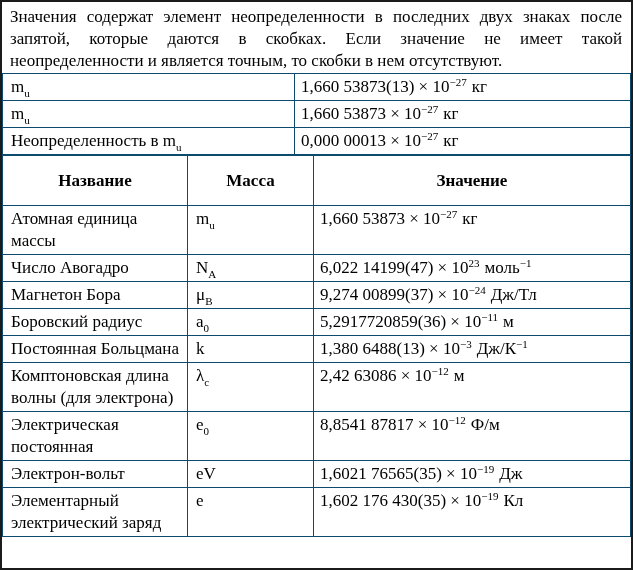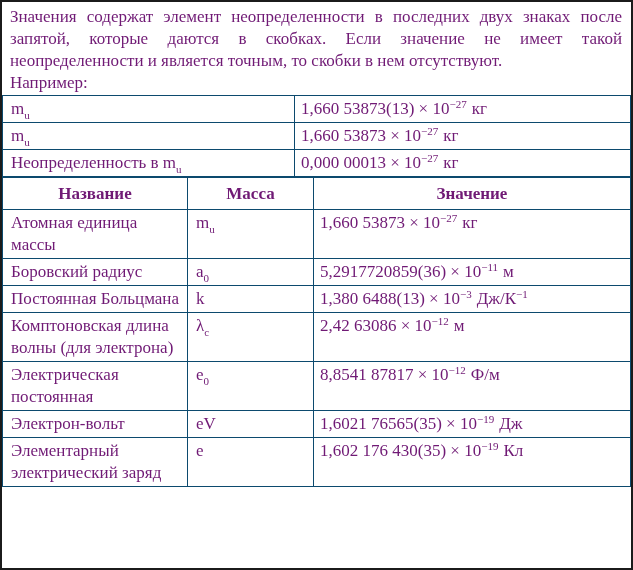--- a/index.html
+++ b/index.html
@@ -1,48 +1,47 @@
 <!DOCTYPE html>
 <html><head>
 <meta charset="utf-8">
 <style>
   html, body { margin: 0; padding: 0; background: #ffffff; }
   .page {
     width: 633px; height: 570px; box-sizing: border-box;
     border: 2px solid #1b1b1b; overflow: hidden;
     font-family: "Liberation Serif", "DejaVu Serif", serif;
-    color: #701a75; background: #ffffff;
+    color: #000000; background: #ffffff;
   }
   .intro { padding: 4px 9px 1px 8px; font-size: 17px; line-height: 22px; }
   .intro p { margin: 0; }
   .intro .para { text-align: justify; }
   table { border-collapse: collapse; width: 100%; table-layout: fixed; }
   td, th { border: 1px solid #0c4a6e; vertical-align: top; font-size: 17px; line-height: 22px; padding: 2px 6px; }
   
   .ex-col1 { width: 279px; }
   
   .m-col1 { width: 180px; }
   .m-col2 { width: 121px; }
-  th { font-weight: bold; text-align: center; padding: 5px 2px; line-height: 21px; }
+  th { font-weight: bold; text-align: center; padding: 14px 2px; line-height: 21px; }
   .cell-label, .cell-name { padding-left: 8px; padding-right: 4px; }
   .cell-value { }
   .cell-symbol { padding-left: 8px; }
   sub { font-size: 11px; line-height: 0; position: relative; top: 5px; vertical-align: baseline; }
   sup { font-size: 11px; line-height: 0; position: relative; top: -6px; vertical-align: baseline; }
   .unit { margin-left: 5px; }
   .twoline td { height: 44px; }
 </style>
 </head>
 <body>
 
 <div class="page">
 
   <div class="intro">
     <p class="para">Значения содержат элемент неопределенности в последних двух знаках после запятой, которые даются в скобках. Если значение не имеет такой неопределенности и является точным, то скобки в нем отсутствуют.</p>
-    <p>Например:</p>
   </div>
 
   <table>
     <tbody>
         <tr>
       <td class="ex-col1 cell-label"><span>m</span><sub>u</sub></td>
       <td class="cell-value"><span>1,660 53873(13) × 10</span><sup>−27</sup><span class="unit">кг</span><sup></sup></td>
     </tr>
     <tr>
       <td class="ex-col1 cell-label"><span>m</span><sub>u</sub></td>
@@ -60,20 +59,30 @@
         <tr>
       <th class="m-col1">Название</th>
       <th class="m-col2">Масса</th>
       <th>Значение</th>
     </tr>
 
     <tr class="twoline">
       <td class="m-col1 cell-name">Атомная единица массы</td>
       <td class="m-col2 cell-symbol"><span>m</span><sub>u</sub></td>
       <td class="cell-value"><span>1,660 53873 × 10</span><sup>−27</sup><span class="unit">кг</span><sup></sup></td>
+    </tr>
+    <tr>
+      <td class="m-col1 cell-name">Число Авогадро</td>
+      <td class="m-col2 cell-symbol"><span>N</span><sub>A</sub></td>
+      <td class="cell-value"><span>6,022 14199(47) × 10</span><sup>23</sup><span class="unit">моль</span><sup>−1</sup></td>
+    </tr>
+    <tr>
+      <td class="m-col1 cell-name">Магнетон Бора</td>
+      <td class="m-col2 cell-symbol"><span>μ</span><sub>B</sub></td>
+      <td class="cell-value"><span>9,274 00899(37) × 10</span><sup>−24</sup><span class="unit">Дж/Тл</span><sup></sup></td>
     </tr>
     <tr>
       <td class="m-col1 cell-name">Боровский радиус</td>
       <td class="m-col2 cell-symbol"><span>a</span><sub>0</sub></td>
       <td class="cell-value"><span>5,2917720859(36) × 10</span><sup>−11</sup><span class="unit">м</span><sup></sup></td>
     </tr>
     <tr>
       <td class="m-col1 cell-name">Постоянная Больцмана</td>
       <td class="m-col2 cell-symbol"><span>k</span><sub></sub></td>
       <td class="cell-value"><span>1,380 6488(13) × 10</span><sup>−3</sup><span class="unit">Дж/К</span><sup>−1</sup></td>

